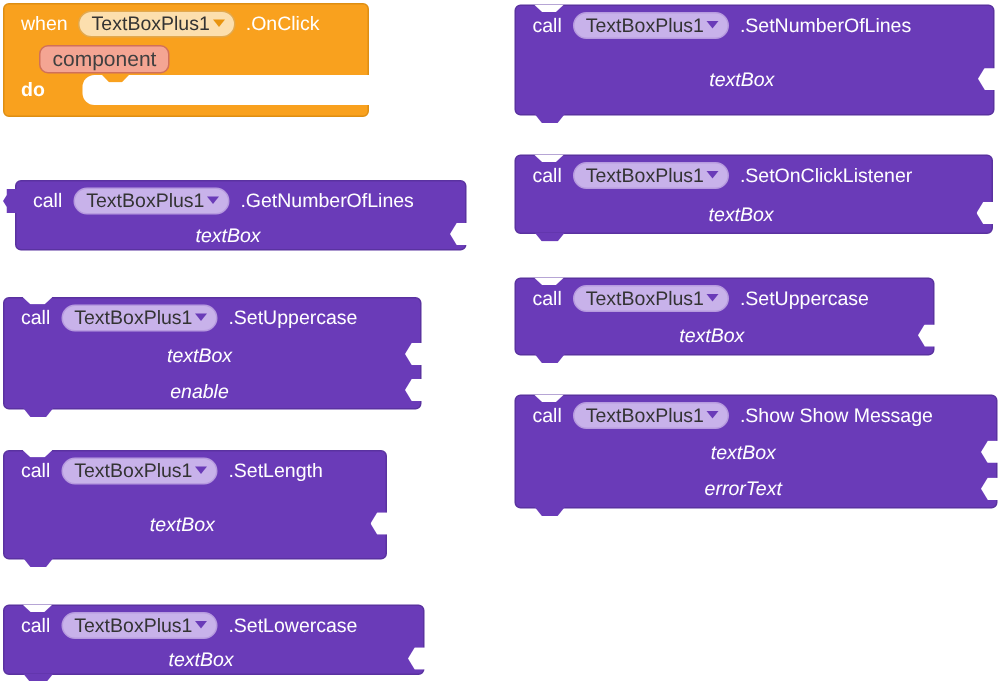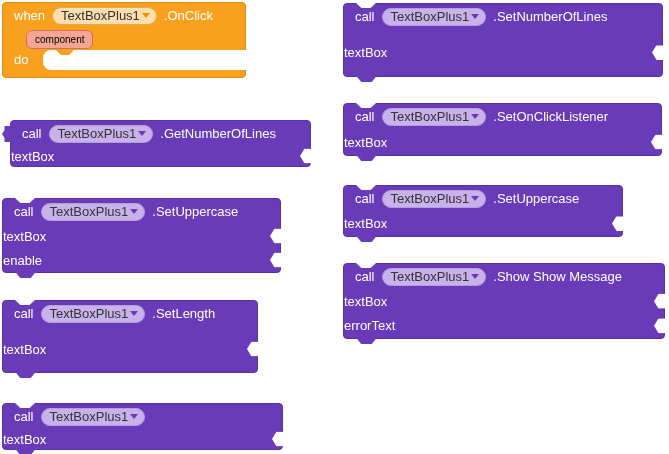--- a/index.html
+++ b/index.html
@@ -14,35 +14,35 @@
   .kw,.method,.do-label,.param{color:var(--label-color,#fff);font-size:13px;white-space:nowrap;}
 
   .dropdown{display:inline-flex;align-items:center;gap:2px;height:18px;padding:0 6px 0 8px;border-radius:9px;cursor:pointer;box-sizing:border-box;}
   .call .dropdown{background:var(--dd-purple-bg,#C8B2EA);border:1px solid var(--dd-purple-border,#B79BDF);}
   .event .dropdown{background:var(--dd-orange-bg,#FCDFAE);border:1px solid var(--dd-orange-border,#E2A94F);}
   .dd-text{font-size:13px;color:var(--dd-text,#333);}
   .tri{width:0;height:0;border-left:4px solid transparent;border-right:4px solid transparent;flex:0 0 auto;}
   .call .tri{border-top:5px solid var(--call-bg,#6A3BB8);}
   .event .tri{border-top:5px solid #E8940F;}
 
-  .param-row{position:relative;flex:1;display:flex;align-items:center;justify-content:flex-start;padding-right:17px;}
+  .param-row{position:relative;flex:1;display:flex;align-items:center;justify-content:center;padding-right:17px;font-style:italic;}
   .socket{position:absolute;right:-2px;top:50%;transform:translateY(-50%);width:12px;height:15px;background:#fff;
           clip-path:polygon(100% 0,38% 0,0 50%,38% 100%,100% 100%);}
   .notch-top{position:absolute;top:-1px;left:12px;width:20px;height:5px;background:#fff;
           clip-path:polygon(0 0,100% 0,73% 100%,27% 100%);}
   .tab-bottom{position:absolute;bottom:-6px;left:12px;width:21px;height:6px;background:var(--call-bg,#6A3BB8);
           clip-path:polygon(2% 0,98% 0,75% 100%,25% 100%);}
   .plug-left{position:absolute;left:-9px;top:5px;width:10px;height:16px;background:var(--call-bg,#6A3BB8);
           clip-path:polygon(100% 0,25% 0,25% 25%,0 50%,25% 75%,25% 100%,100% 100%);}
 
   .badge-row{flex:0 0 22px;height:22px;display:flex;align-items:center;padding-left:23px;}
   .badge{display:inline-flex;align-items:center;height:17px;padding:0 8px;border-radius:6px;
-         background:var(--badge-bg,#F4A593);border:1px solid var(--badge-border,#D0705A);font-size:10px;color:#000000;}
+         background:var(--badge-bg,#F4A593);border:1px solid var(--badge-border,#D0705A);font-size:14px;color:#404040;}
   .do-row{flex:1;display:flex;align-items:stretch;}
-  .do-label{width:40px;box-sizing:border-box;padding:2px 0 0 11px;}
+  .do-label{width:52px;box-sizing:border-box;padding:2px 0 0 11px;font-weight:bold;}
   .do-slot{position:relative;flex:1;background:#fff;border-radius:8px 0 0 8px;margin-right:-1px;}
   .slot-bump{position:absolute;top:0;left:13px;width:18px;height:5px;background:var(--event-bg,#F9A11E);
          clip-path:polygon(0 0,100% 0,73% 100%,27% 100%);}
   .bottom-bar{flex:0 0 7px;}
 </style>
 </head>
 <body>
 
 <div class="workspace" style="width: 669px; height: 454px; background: rgb(255, 255, 255);">
     <div class="block event" style="left: 2px; top: 2px; width: 244px; height: 76px;">
@@ -118,20 +118,21 @@
     </div>
     <div class="block call" style="left: 2px; top: 403px; width: 281px; height: 47px;">
       <div class="notch-top"></div>
       <div class="tab-bottom"></div>
       <div class="title-row">
         <span class="kw">call</span>
         <div class="dropdown">
           <span class="dd-text">TextBoxPlus1</span>
           <div class="tri"></div>
         </div>
+        <span class="method">.SetLowercase</span>
       </div>
       <div class="param-row">
         <span class="param">textBox</span>
         <div class="socket"></div>
       </div>
     </div>
     <div class="block call" style="left: 343px; top: 3px; width: 320px; height: 74px;">
       <div class="notch-top"></div>
       <div class="tab-bottom"></div>
       <div class="title-row">

